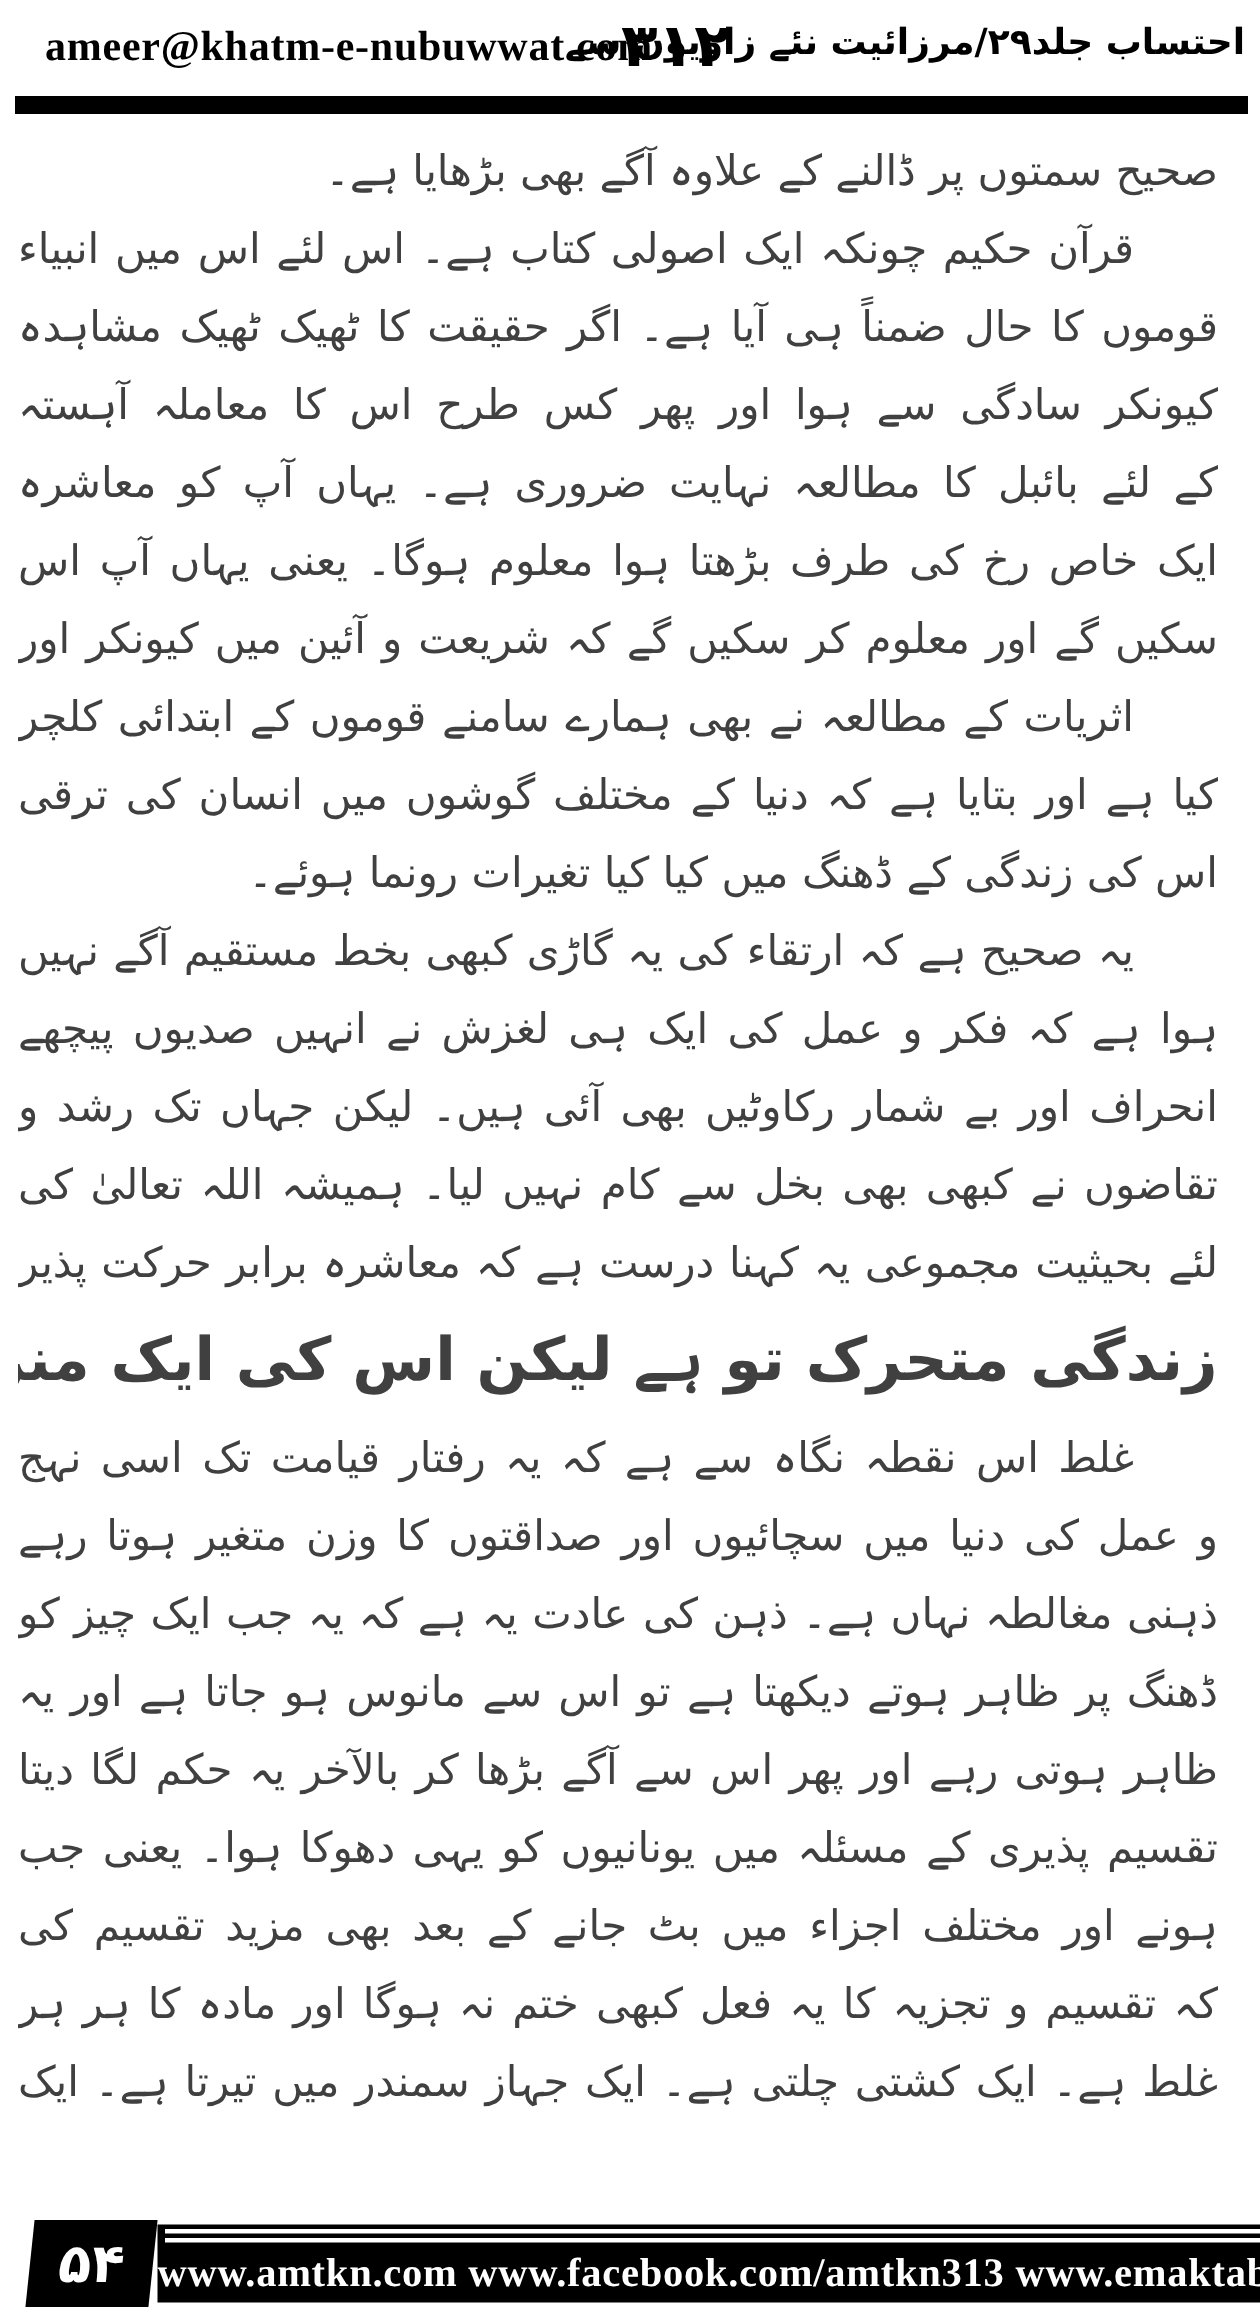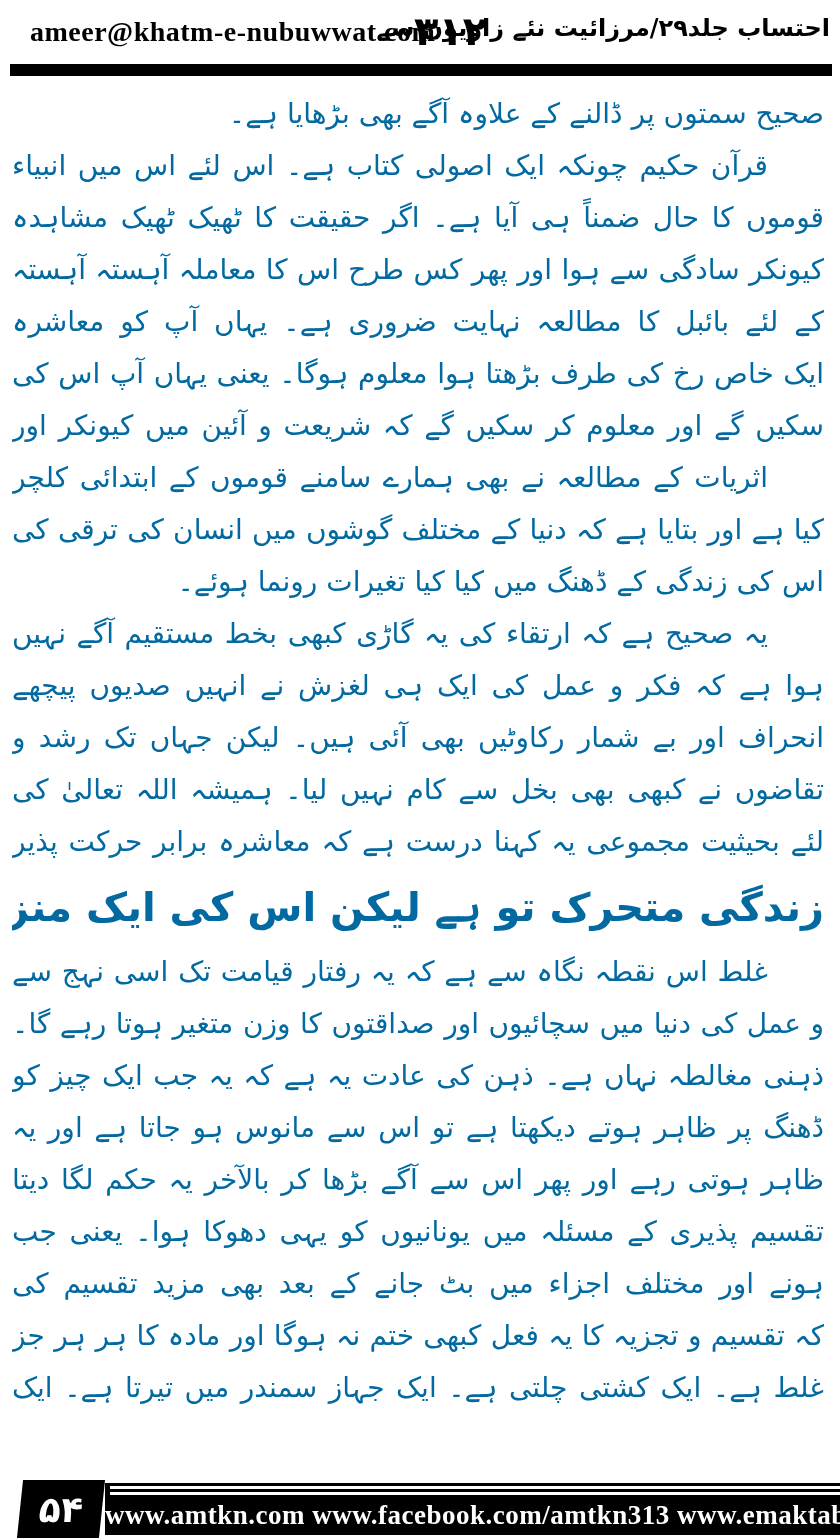--- a/index.html
+++ b/index.html
@@ -31,25 +31,25 @@
     direction: rtl; font-weight: bold; font-size: 24px;
     font-family: "DejaVu Sans", sans-serif;
   }
   .hdr-rule {
     position: absolute; top: 64px; left: 10px; right: 8px;
     height: 12px; background: #000;
   }
 
   
   .body-text {
-    position: absolute; top: 88px; left: 0; right: 4px;
+    position: absolute; top: 88px; left: 0; right: 16px;
     padding: 0 12px;
     direction: rtl;
     font-size: 28px;
-    color: #0369a1;
+    color: #404040;
   }
   .bodyline {
     height: 52px; line-height: 52px;
     white-space: nowrap;
     overflow: hidden;
   }
   .role-justify    { text-align: justify; text-align-last: justify; white-space: normal; }
   .role-para-start { text-align: justify; text-align-last: justify; white-space: normal; padding-right: 56px; }
   .role-continuation { text-align: right; }
   .role-center     { text-align: right; }

